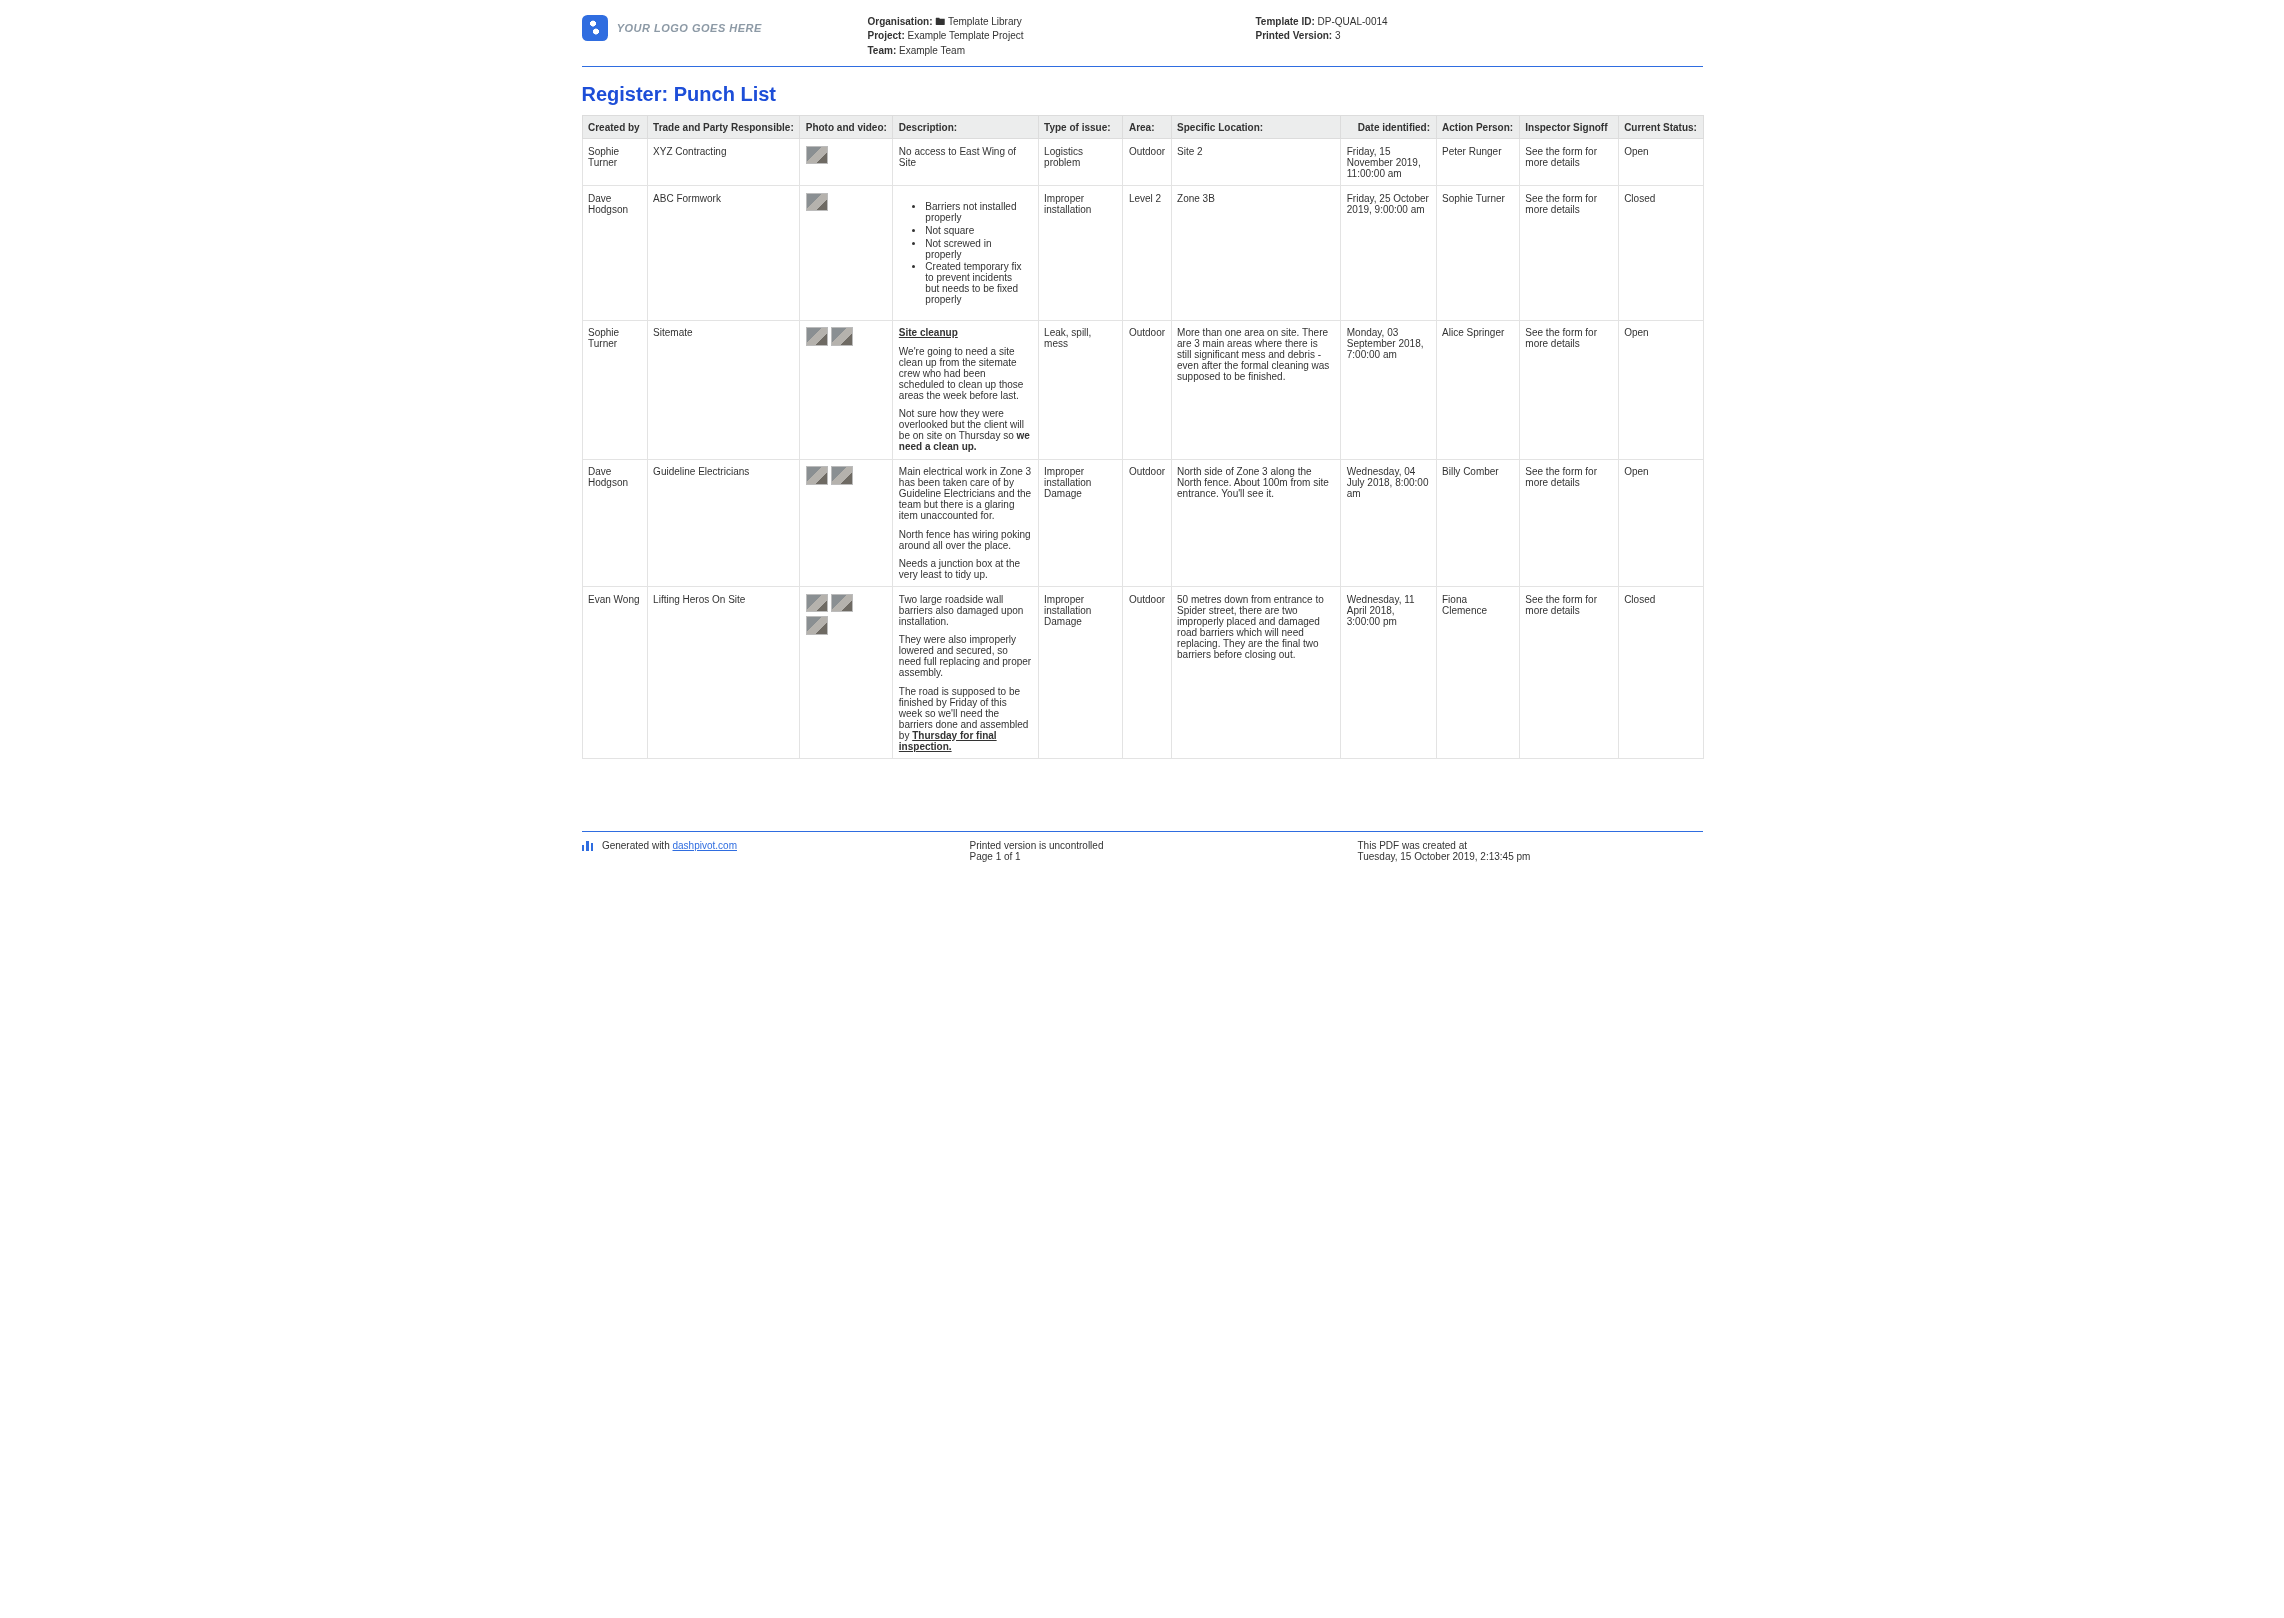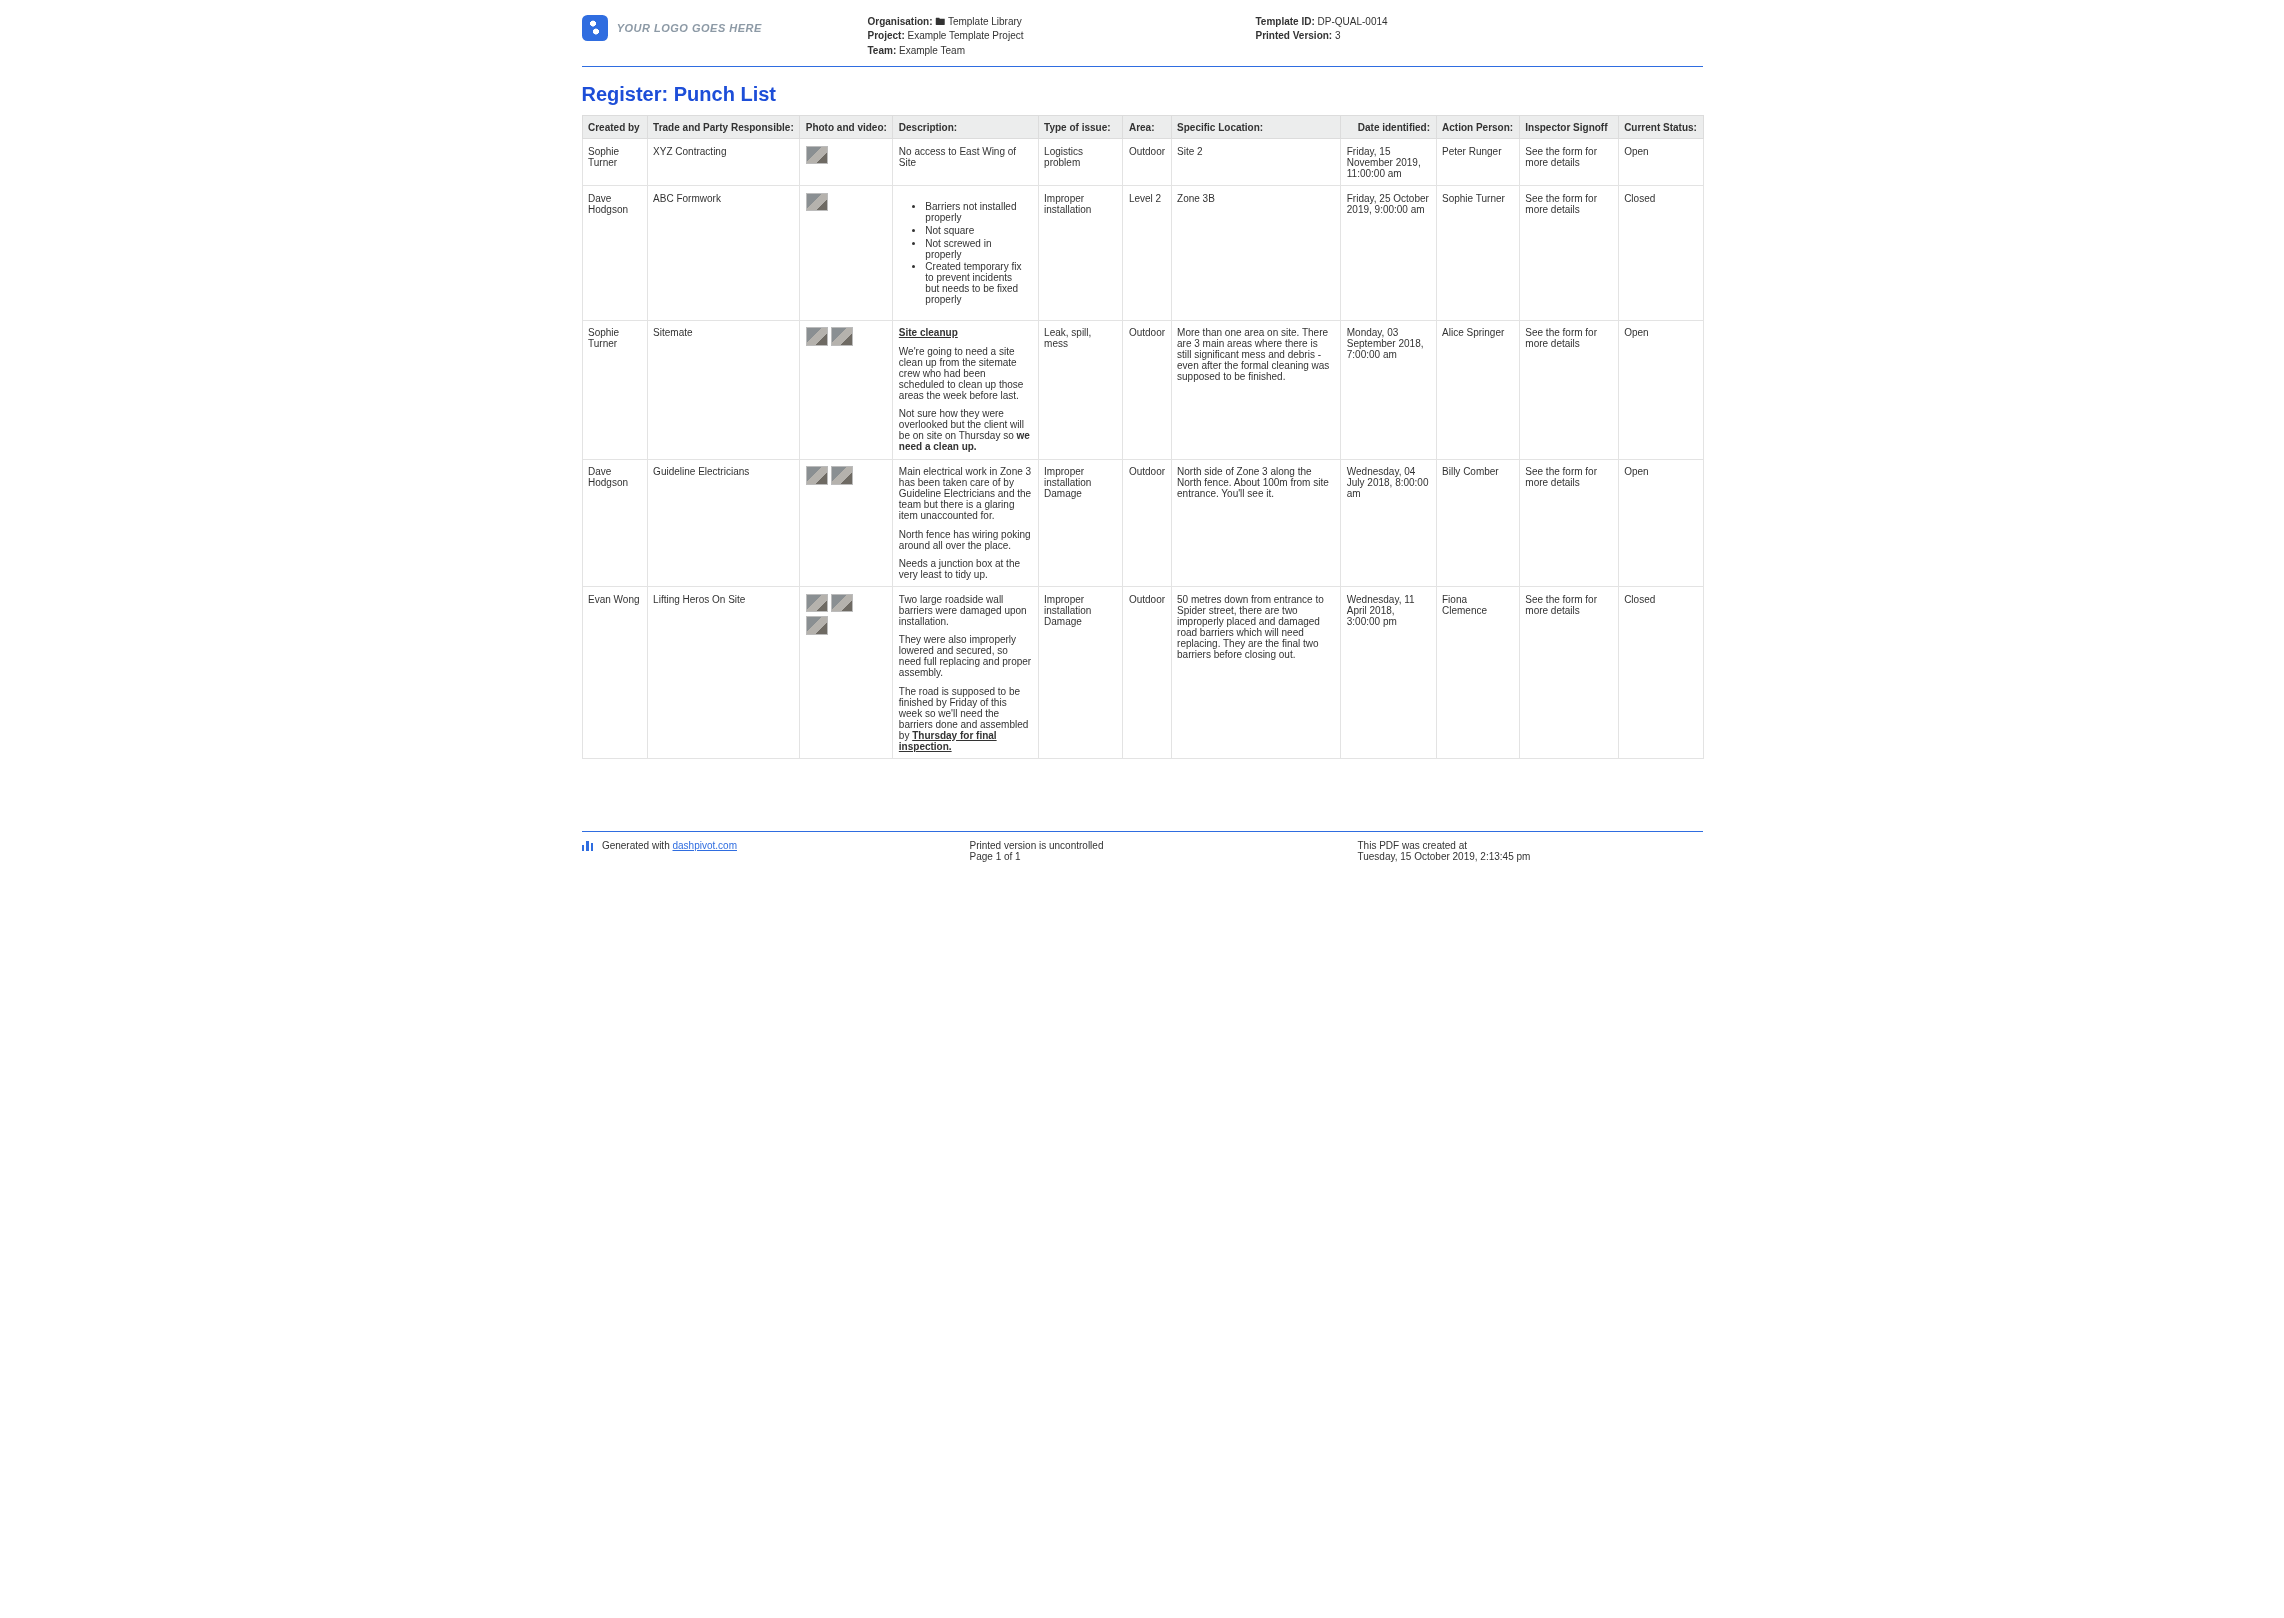--- a/index.html
+++ b/index.html
@@ -294,21 +294,21 @@
         <td>Evan Wong</td>
         <td>Lifting Heros On Site</td>
         <td>
             <div class="thumbs" style="width:52px;">
               <div class="thumb"></div>
               <div class="thumb"></div>
               <div class="thumb"></div>
             </div>
           </td>
         <td class="desc">
-          <p>Two large roadside wall barriers were damaged upon installation.</p>
+          <p>Two large roadside wall barriers also damaged upon installation.</p>
           <p>They were also improperly lowered and secured, so need full replacing and proper assembly.</p>
           <p><span>The road is supposed to be finished by Friday of this week so we'll need the barriers done and assembled by </span><span class="underline-bold">Thursday for final inspection.</span></p>
         </td>
         <td>Improper installation Damage</td>
         <td>Outdoor</td>
         <td>50 metres down from entrance to Spider street, there are two improperly placed and damaged road barriers which will need replacing. They are the final two barriers before closing out.</td>
         <td>Wednesday, 11 April 2018, 3:00:00 pm</td>
         <td>Fiona Clemence</td>
         <td>See the form for more details</td>
         <td>Closed</td>

